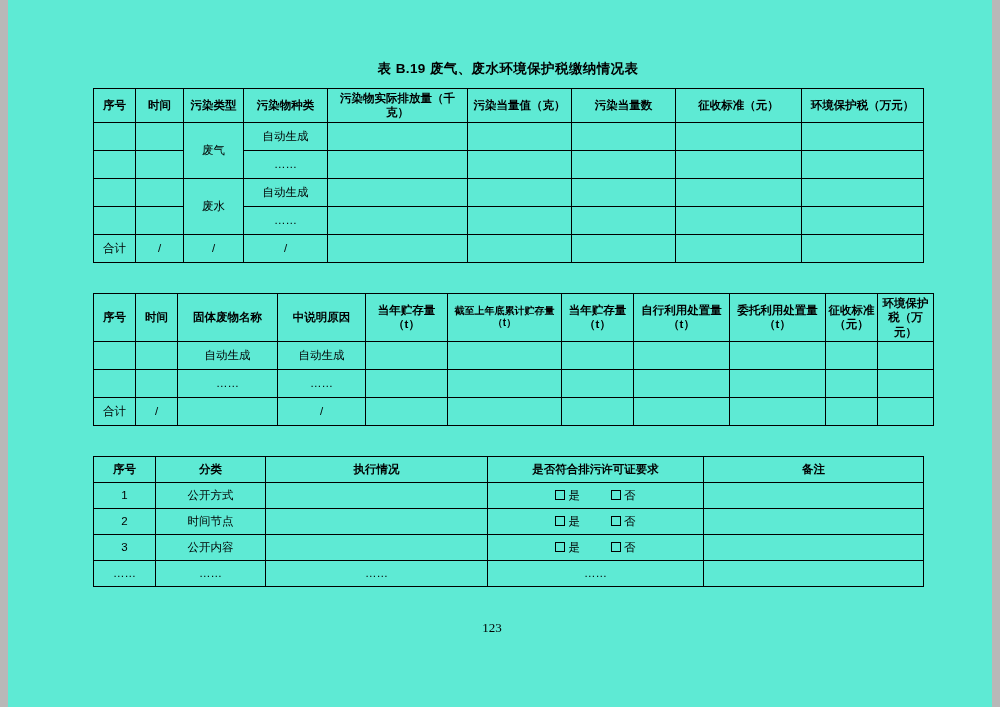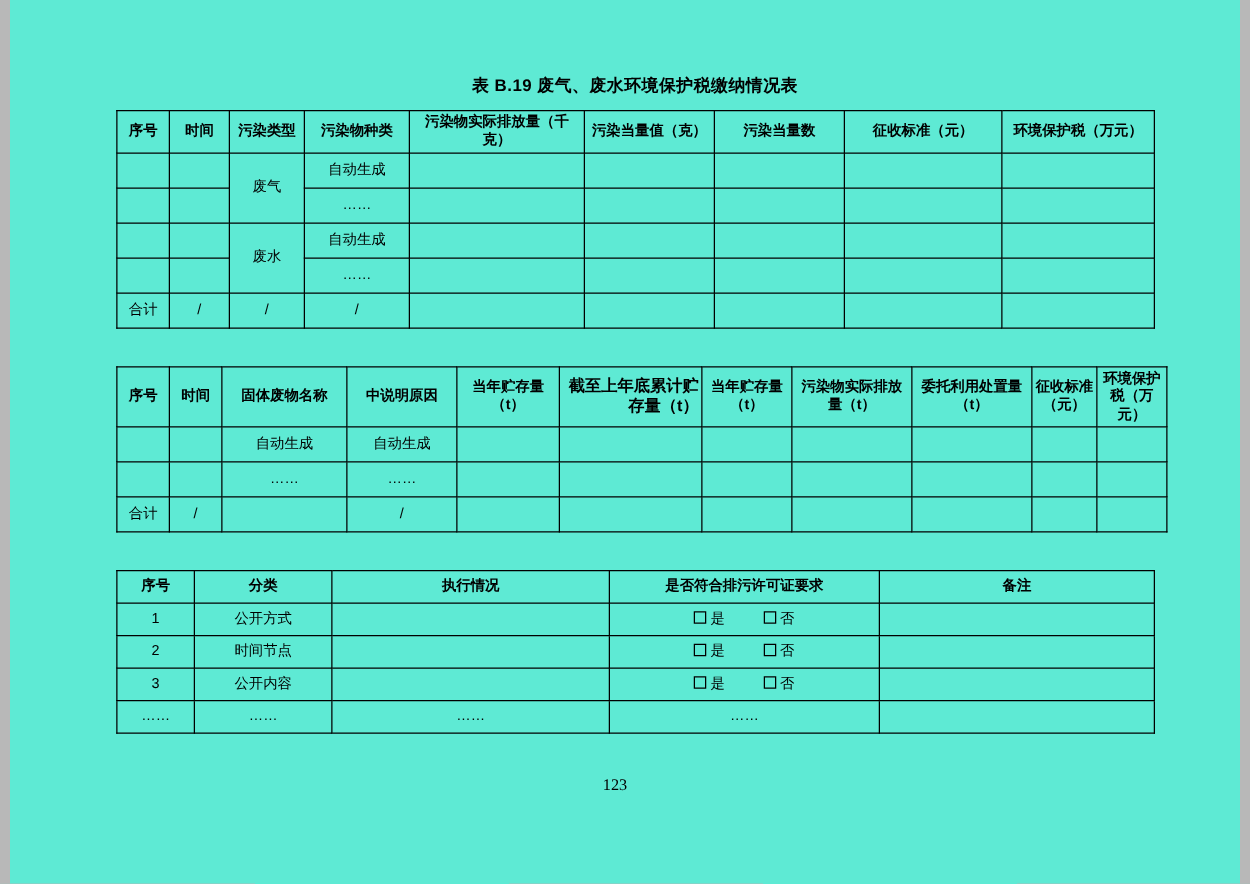--- a/index.html
+++ b/index.html
@@ -78,21 +78,21 @@
   }
   .pagenum {
     position: absolute;
     left: 0;
     right: 16px;
     top: 620px;
     text-align: center;
     font-size: 13px;
     font-family: "Liberation Serif", serif;
   }
-  .small { font-size: 13px; text-align: right; }
+  .small { font-size: 10px; }
 </style>
 </head>
 <body>
 
 <div class="page">
   <div class="content">
 
     <div class="tbl-title">表 B.19  废气、废水环境保护税缴纳情况表</div>
     <table class="t19">
       <colgroup>
@@ -192,21 +192,21 @@
       </colgroup>
       <tbody>
         <tr>
           <td class="hdr">序号</td>
           <td class="hdr">时间</td>
           <td class="hdr">固体废物名称</td>
           <td class="hdr">中说明原因</td>
           <td class="hdr">当年贮存量（t）</td>
           <td class="hdr small">截至上年底累计贮存量（t）</td>
           <td class="hdr">当年贮存量（t）</td>
-          <td class="hdr">污染物实际排放量（t）</td>
+          <td class="hdr">自行利用处置量（t）</td>
           <td class="hdr">委托利用处置量（t）</td>
           <td class="hdr">征收标准（元）</td>
           <td class="hdr">环境保护税（万元）</td>
         </tr>
         <tr>
           <td></td>
           <td></td>
           <td>自动生成</td>
           <td>自动生成</td>
           <td></td>

